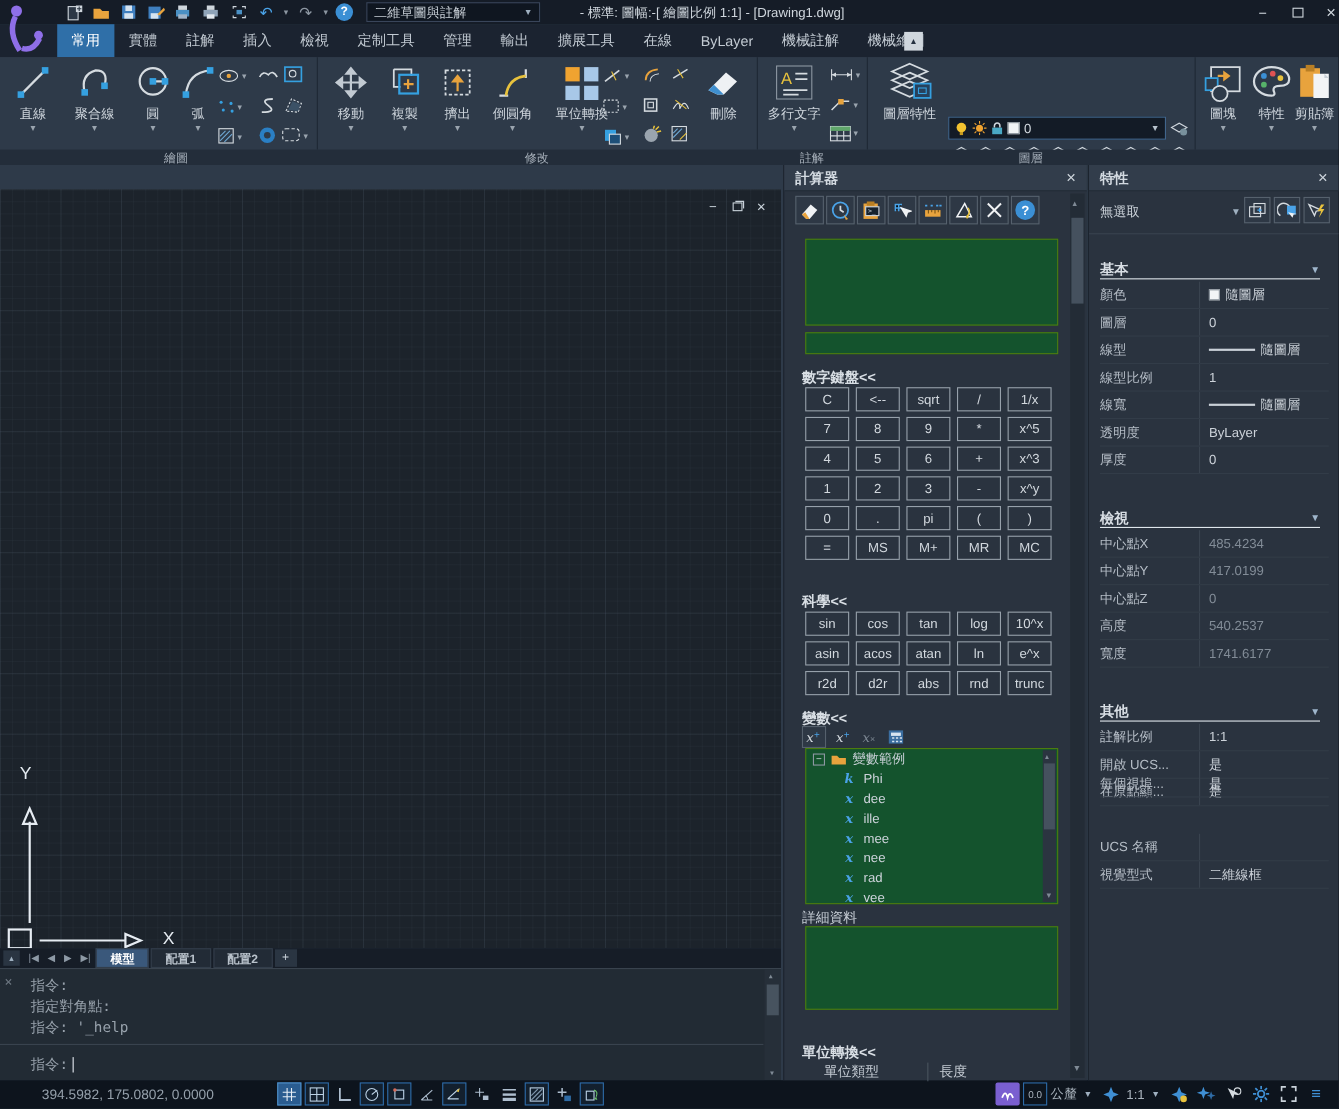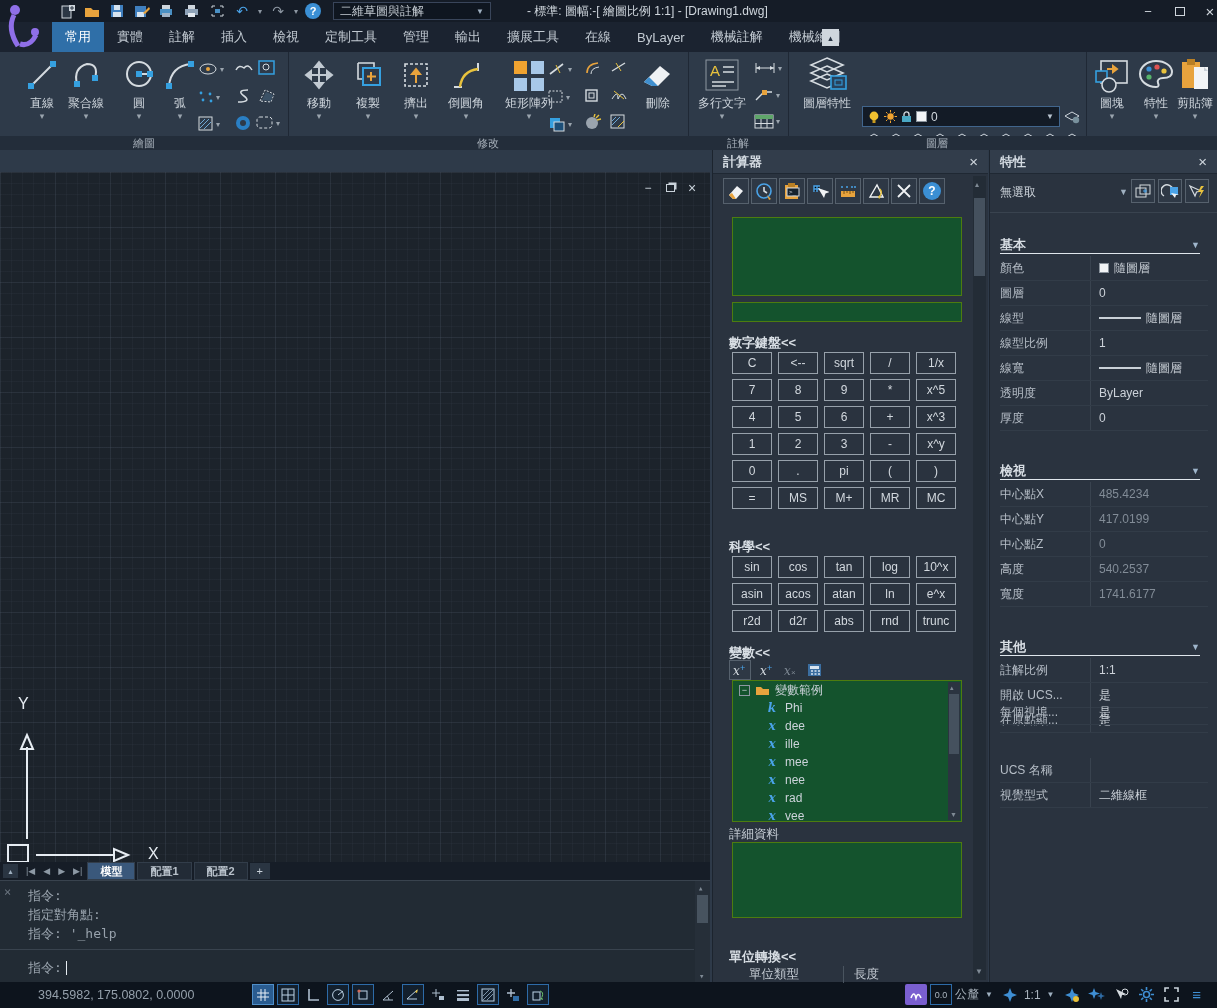--- a/index.html
+++ b/index.html
@@ -239,21 +239,21 @@
     <svg width="48" height="48" viewBox="0 0 48 48">
         <circle cx="13" cy="8" r="5" fill="#8f6fe8"></circle>
         <path d="M12 13q-7 14 4 31" stroke="#8f6fe8" stroke-width="5" fill="none"></path>
         <path d="M18 42q10 3 16-9" stroke="#8f6fe8" stroke-width="5" fill="none"></path>
         <circle cx="33" cy="30" r="4" fill="#8f6fe8"></circle>
       </svg>
   </div>
 
   <div id="ribbon">
 
-    <div class="rbtn" style="left:18px;width:48px">
+    <div class="rbtn" style="left:6px;width:48px">
       <span class="ric">
           <svg width="34" height="34">
             <line x1="6" y1="28" x2="28" y2="6" stroke="#d5dbe0" stroke-width="2"></line>
             <rect x="3" y="25" width="6" height="6" fill="#35a0e0"></rect>
             <rect x="25" y="3" width="6" height="6" fill="#35a0e0"></rect>
           </svg>
         </span>
       <span class="rlb">直線</span>
       <span class="g-caret-down"></span>
     </div>
@@ -393,21 +393,21 @@
     </div>
     <div class="rbtn" style="left:496px;width:66px">
       <span class="ric">
           <svg width="34" height="32">
             <rect x="2" y="2" width="13" height="13" fill="#f0a330"></rect>
             <rect x="19" y="2" width="13" height="13" fill="#a8c8e8"></rect>
             <rect x="2" y="19" width="13" height="13" fill="#a8c8e8"></rect>
             <rect x="19" y="19" width="13" height="13" fill="#a8c8e8"></rect>
           </svg>
         </span>
-      <span class="rlb">矩形陣列</span>
+      <span class="rlb">單位轉換</span>
       <span class="g-caret-down"></span>
     </div>
 
     <span class="sic" style="left:548px;top:10px">
         <svg width="18" height="14">
           <line x1="2" y1="12" x2="15" y2="2" stroke="#d5dbe0" stroke-width="1.6"></line>
           <line x1="8" y1="3" x2="12" y2="11" stroke="#e8c23d"></line>
         </svg>
         <span class="g-caret-down"></span>
       </span>
@@ -702,21 +702,21 @@
       <span class="g-caret-down"></span>
     </div>
 
     <div class="gsep" style="left:288px;top:0;height:84px"></div>
     <div class="gsep" style="left:688px;top:0;height:84px"></div>
     <div class="gsep" style="left:788px;top:0;height:84px"></div>
     <div class="gsep" style="left:1086px;top:0;height:84px"></div>
   </div>
 
   <div id="grouplabels">
-    <span class="glabel" style="left:0;width:288px">繪圖</span>
+    <span class="glabel" style="left:16px;width:288px">繪圖</span>
     <span class="glabel" style="left:288px;width:400px">修改</span>
     <span class="glabel" style="left:688px;width:100px">註解</span>
     <span class="glabel" style="left:788px;width:298px">圖層</span>
   </div>
 
 
   <div id="canvas">
     <span class="vwctl g-min" style="left:638px"></span>
     <span class="vwctl" style="left:660px">
         <span style="width:9px;height:8px;border:1px solid #c9d2da;box-shadow:2px -2px 0 -0.5px #c9d2da"></span>

